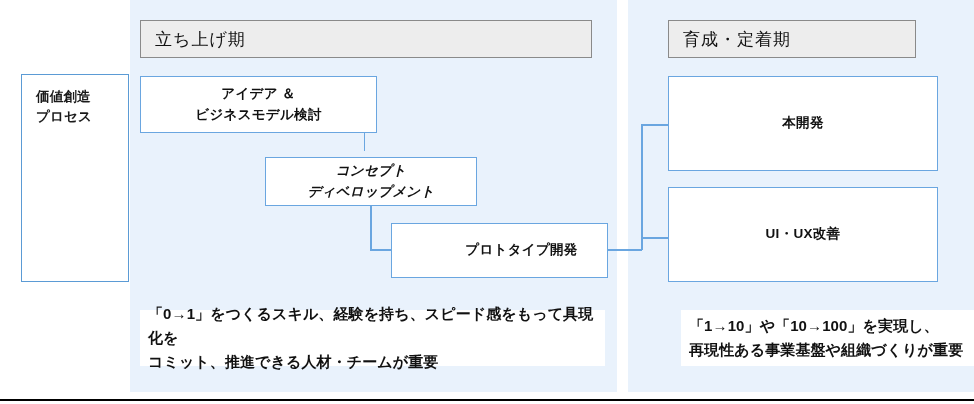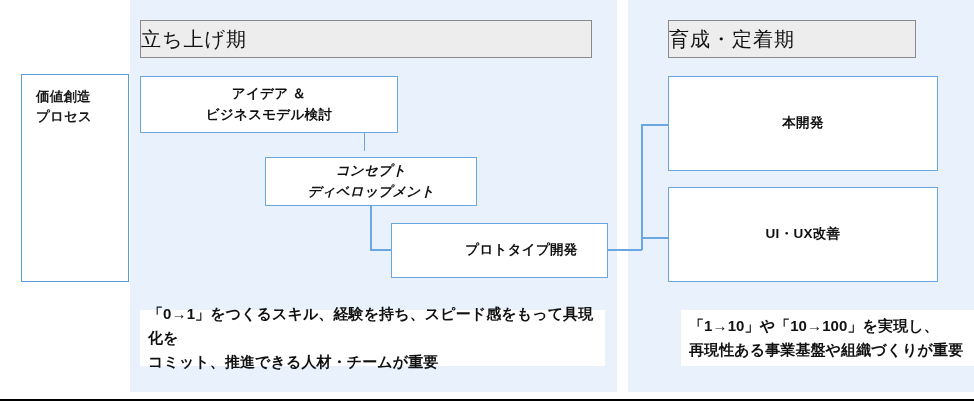--- a/index.html
+++ b/index.html
@@ -15,21 +15,21 @@
   
   .rowlabel{position:absolute;background:#ffffff;border:1.5px solid #5b9bd5;
             box-sizing:border-box;}
   .rowlabel .txt{position:absolute;left:14px;top:12px;font-size:13.5px;
                  font-weight:bold;color:#1a1a1a;line-height:1.45;letter-spacing:.2px;
                  white-space:pre-line;}
 
   
   .phasehdr{position:absolute;background:#ededed;border:1.5px solid #8a8a8a;
             box-sizing:border-box;display:flex;align-items:center;}
-  .phasehdr .txt{font-size:20px;color:#111;letter-spacing:1px;
+  .phasehdr .txt{font-size:17px;color:#111;letter-spacing:1px;padding-left:14px;
                  font-weight:normal;font-family:Liberation Serif, serif;}
 
   
   .node{position:absolute;background:#ffffff;border:1.5px solid #6aa6e0;
         box-sizing:border-box;display:flex;align-items:center;justify-content:center;
         text-align:center;}
   .node .txt{font-size:13.5px;font-weight:bold;color:#111;line-height:1.5;
              white-space:pre-line;letter-spacing:.3px;}
 
   
@@ -69,21 +69,21 @@
   <div class="conn v" style="left:363.5px;top:104px;height:47px;"></div>
 
   <div class="conn v" style="left:370px;top:206px;height:44px;"></div>
   <div class="conn h" style="left:370px;top:249px;width:23px;"></div>
 
   <div class="conn h" style="left:608px;top:249px;width:34px;"></div>
   <div class="conn v" style="left:641px;top:124px;height:126px;"></div>
   <div class="conn h" style="left:641px;top:124px;width:27px;"></div>
   <div class="conn h" style="left:641px;top:237px;width:27px;"></div>
 
-  <div class="node" style="left:140px;top:76px;width:258px;height:57px;">
+  <div class="node" style="left:140px;top:76px;width:237px;height:57px;">
     <span class="txt">アイデア ＆
 ビジネスモデル検討</span>
   </div>
 
   <div class="node" style="left:265px;top:157px;width:212px;height:49px;font-style:italic;">
     <span class="txt">コンセプト
 ディベロップメント</span>
   </div>
 
   <div class="node" style="left:391px;top:223px;width:217px;height:55px;padding-left:44px;">

